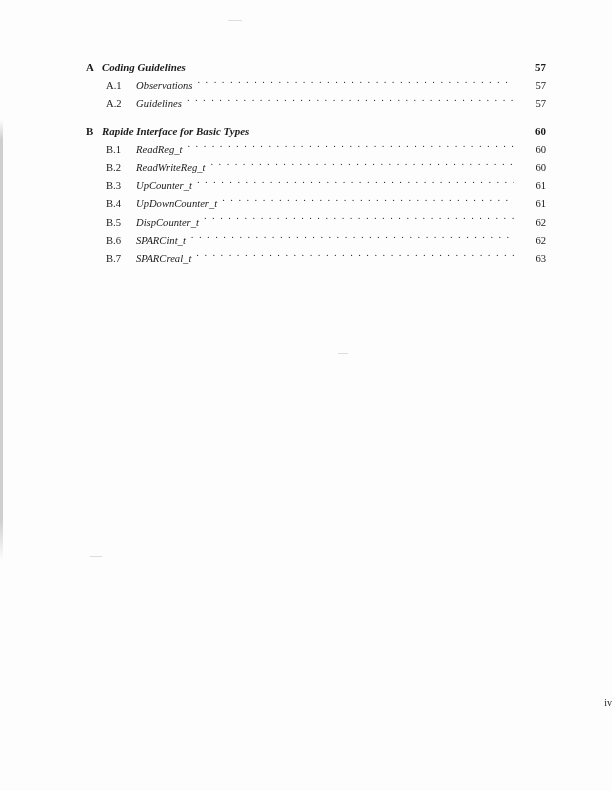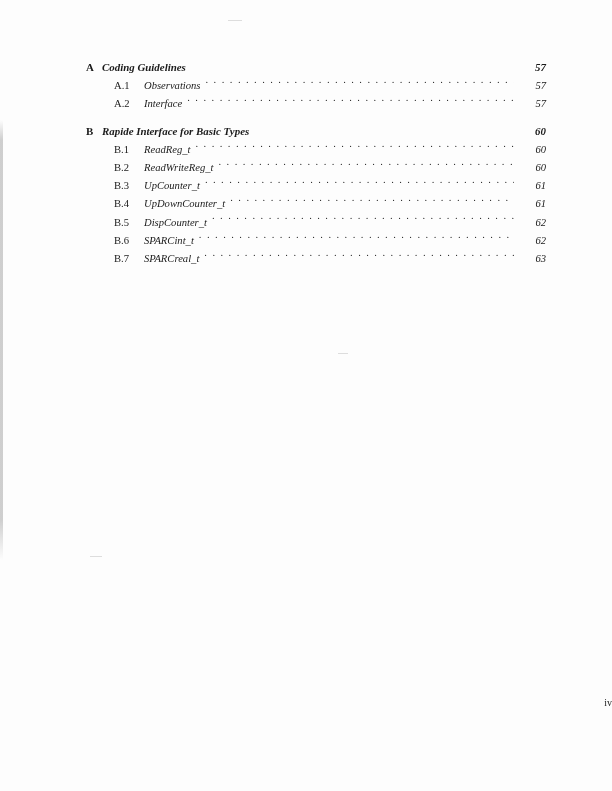--- a/index.html
+++ b/index.html
@@ -64,21 +64,21 @@
   }
   .num {
     flex: 0 0 auto;
     text-align: left;
   }
   .row.chapter .num {
     width: 16px;
   }
   .row.section .num {
     width: 30px;
-    margin-left: 28px;
+    margin-left: 20px;
   }
   .title {
     flex: 0 0 auto;
     padding-right: 5px;
     font-style: italic;
   }
   .leader {
     flex: 1 1 auto;
     overflow: hidden;
     height: 11px;
@@ -92,21 +92,20 @@
     letter-spacing: 1.4px;
     font-size: 10.6px;
     color: #1a1a1a;
     white-space: nowrap;
   }
   .pg {
     flex: 0 0 auto;
     width: 26px;
     text-align: right;
     padding-left: 6px;
-    font-style: italic;
   }
   .row.chapter .pg {
     font-weight: bold;
   }
   .folio {
     position: absolute;
     left: 0;
     top: 697px;
     width: 612px;
     text-align: right;
@@ -134,21 +133,21 @@
         <span class="pg">57</span>
       </div>
       <div class="row section">
         <span class="num">A.1</span>
         <span class="title">Observations</span>
         <span class="leader"></span>
         <span class="pg">57</span>
       </div>
       <div class="row section">
         <span class="num">A.2</span>
-        <span class="title">Interface</span>
+        <span class="title">Guidelines</span>
         <span class="leader"></span>
         <span class="pg">57</span>
       </div>
     </div>
 
     <div class="toc-block">
       <div class="row chapter">
         <span class="num">B</span>
         <span class="title">Rapide Interface for Basic Types</span>
         <span class="leader"></span>

